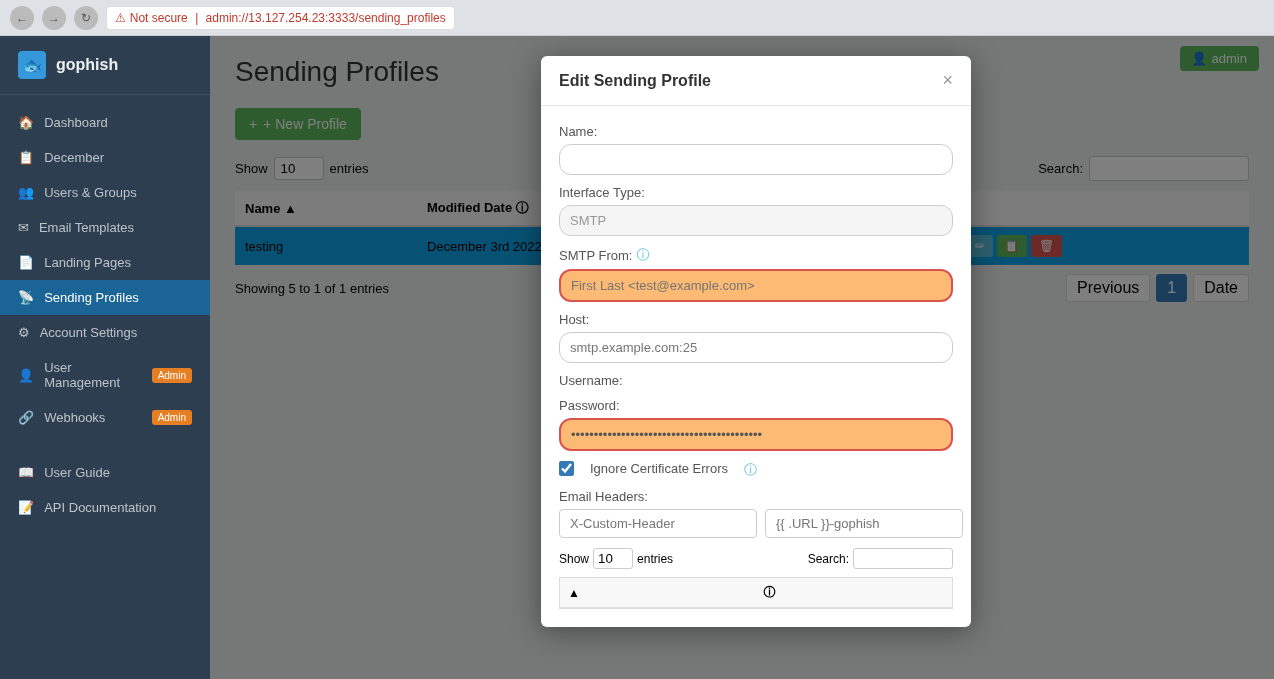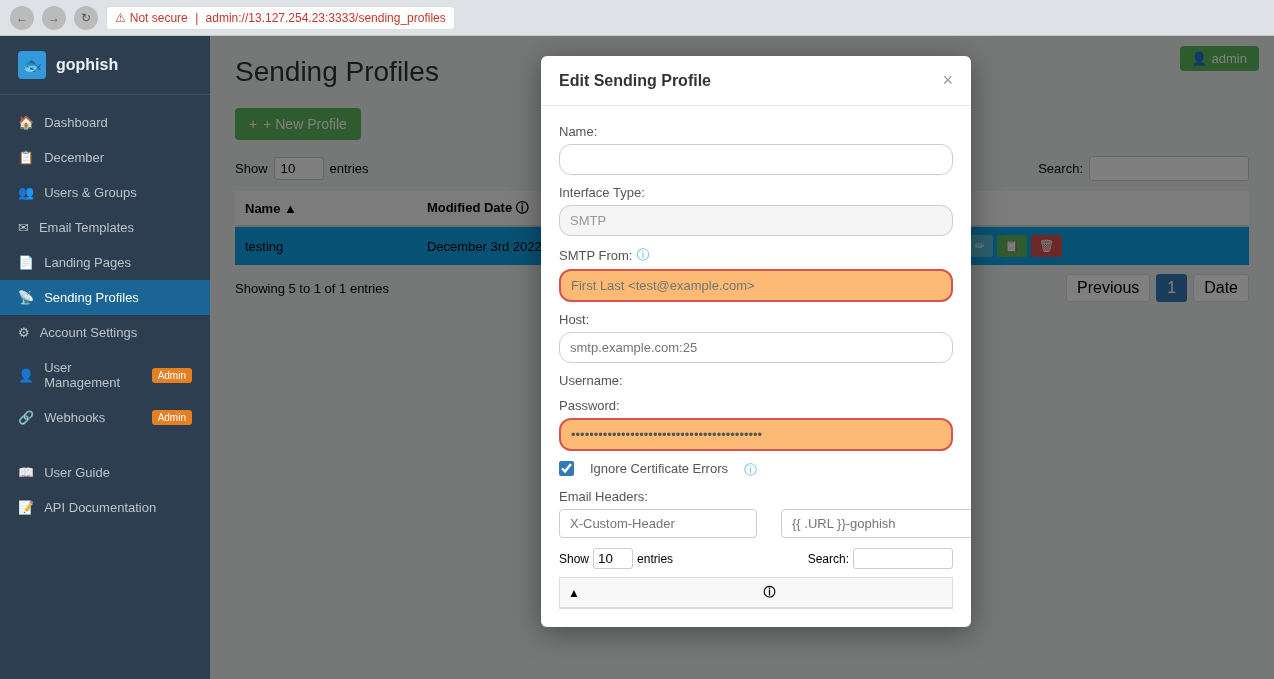--- a/index.html
+++ b/index.html
@@ -178,21 +178,21 @@
 
     
     .checkbox-label {
       display: flex; gap: 16px;
       font-size: 13px; color: #555; cursor: pointer;
     }
     .checkbox-label input[type="checkbox"] { width: 15px; height: 15px; accent-color: #337ab7; }
 
     
     .headers-section { margin-top: 10px; }
-    .headers-inputs { display: flex; gap: 24px; margin-bottom: 10px; }
+    .headers-inputs { display: flex; gap: 8px; margin-bottom: 10px; }
     .headers-inputs input {
       padding: 6px 10px; border: 1px solid #ccc; border-radius: 4px; font-size: 13px; flex: 1;
     }
 
     .mini-table-controls {
       display: flex; align-items: center; justify-content: space-between;
       margin-bottom: 8px; font-size: 12px;
     }
     .mini-table-controls .show-ent { display: flex; align-items: center; gap: 4px; }
     .mini-table-controls input { width: 40px; padding: 2px 4px; border: 1px solid #ccc; border-radius: 3px; }

